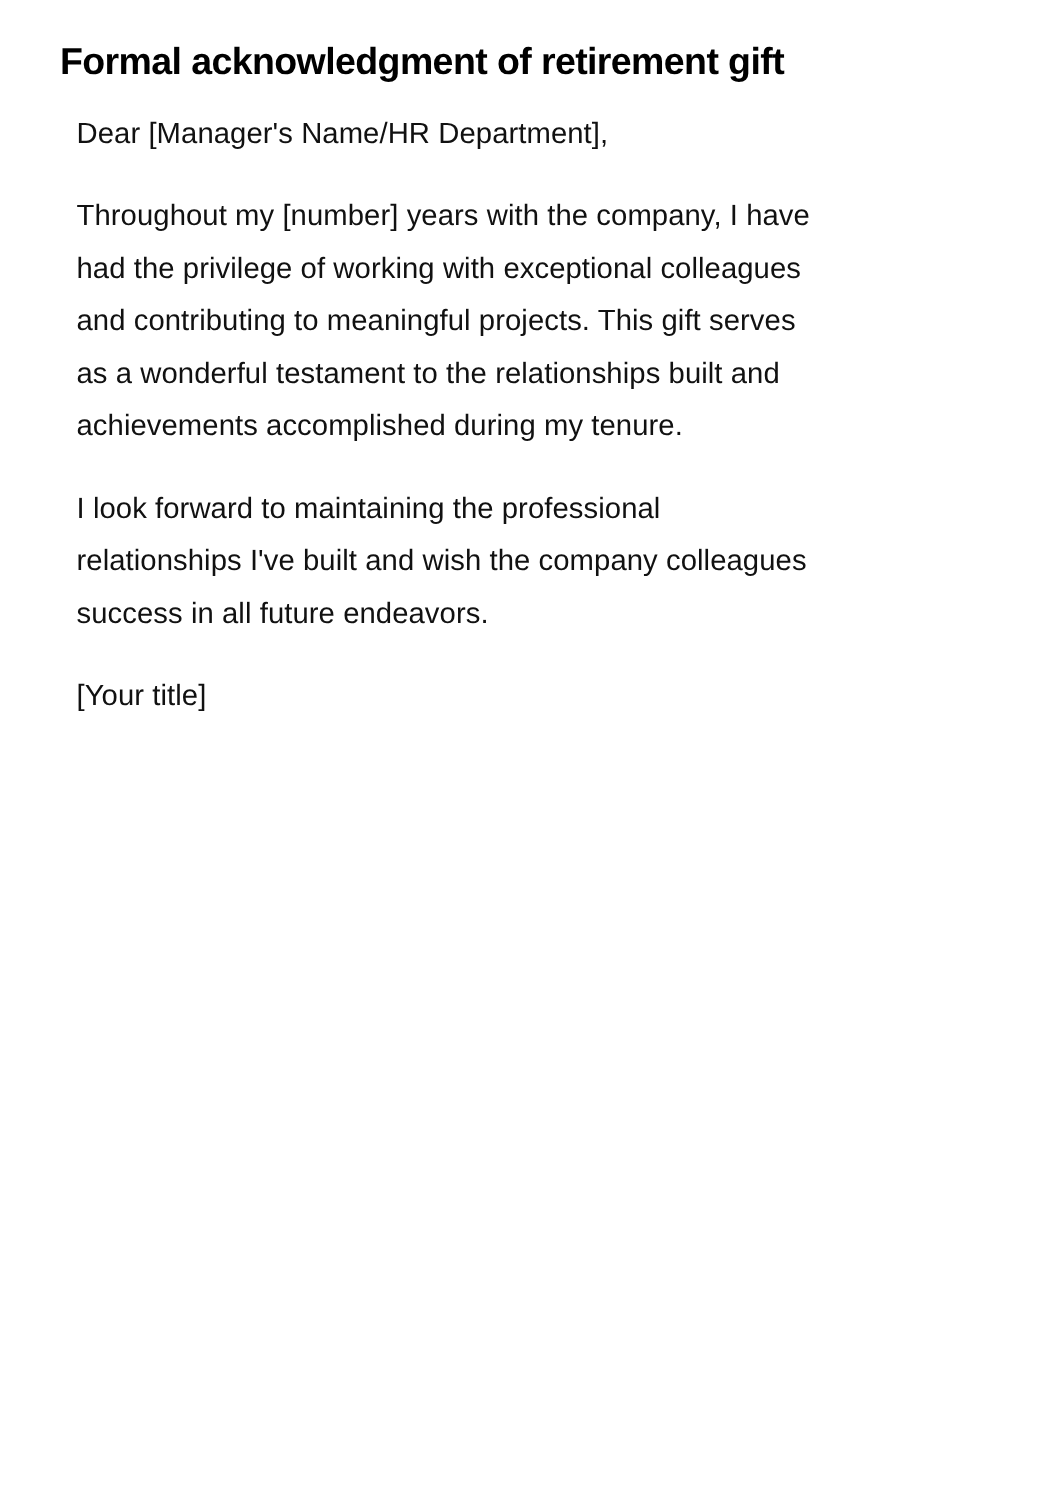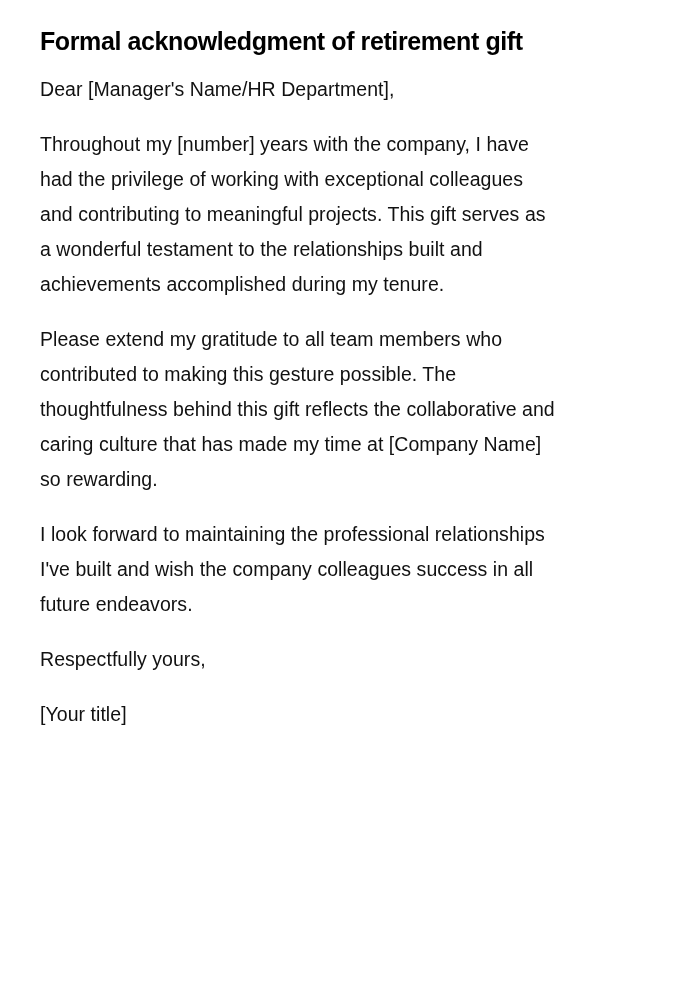--- a/index.html
+++ b/index.html
@@ -23,30 +23,28 @@
       font-size: 25px;
       font-weight: bold;
       letter-spacing: -0.4px;
       margin: 0 0 14px 0;
       line-height: 34px;
       color: #000000;
     }
     .para {
       font-size: 19.5px;
       line-height: 35px;
-      margin: 0 0 20px 0;
+      margin: 0 0 20px 11px;
       letter-spacing: 0.05px;
     }
     .salutation { margin-bottom: 20px; }
     .signoff { margin-bottom: 20px; }
   </style>
 </head>
 <body>
 
 <div class="page">
   <h1 class="title">Formal acknowledgment of retirement gift</h1>
   <p class="para salutation">Dear [Manager's Name/HR Department],</p>
   <p class="para">Throughout my [number] years with the company, I have had the privilege of working with exceptional colleagues and contributing to meaningful projects. This gift serves as a wonderful testament to the relationships built and achievements accomplished during my tenure.</p>
-  <p class="para">Please extend my gratitude to all team members who contributed to making this gesture possible. The thoughtfulness behind this gift reflects the collaborative and caring culture that has made my time at [Company Name] so rewarding.</p>
   <p class="para">I look forward to maintaining the professional relationships I've built and wish the company colleagues success in all future endeavors.</p>
-  <p class="para signoff">Respectfully yours,</p>
   <p class="para">[Your title]</p>
 </div>
 
 </body></html>

